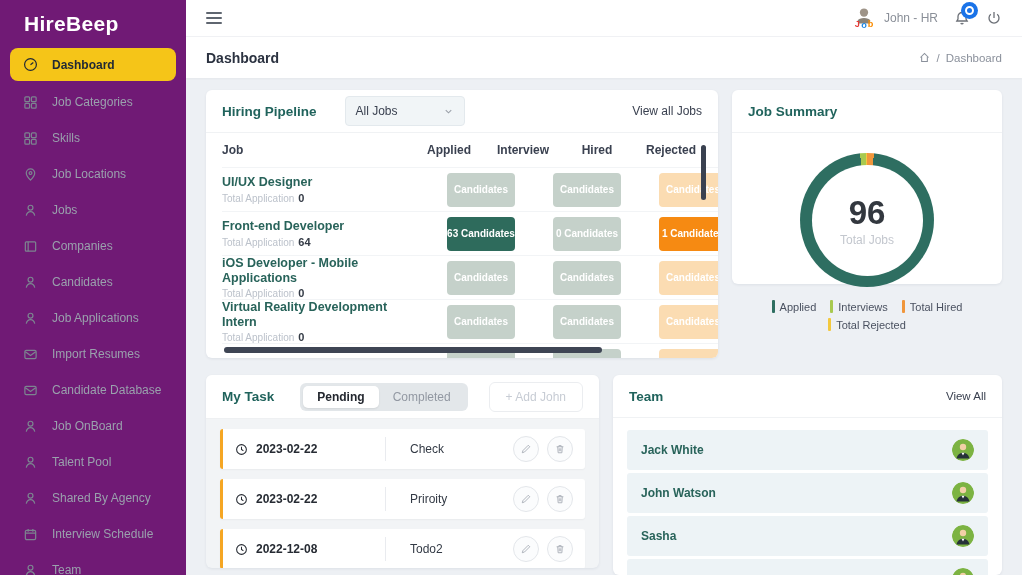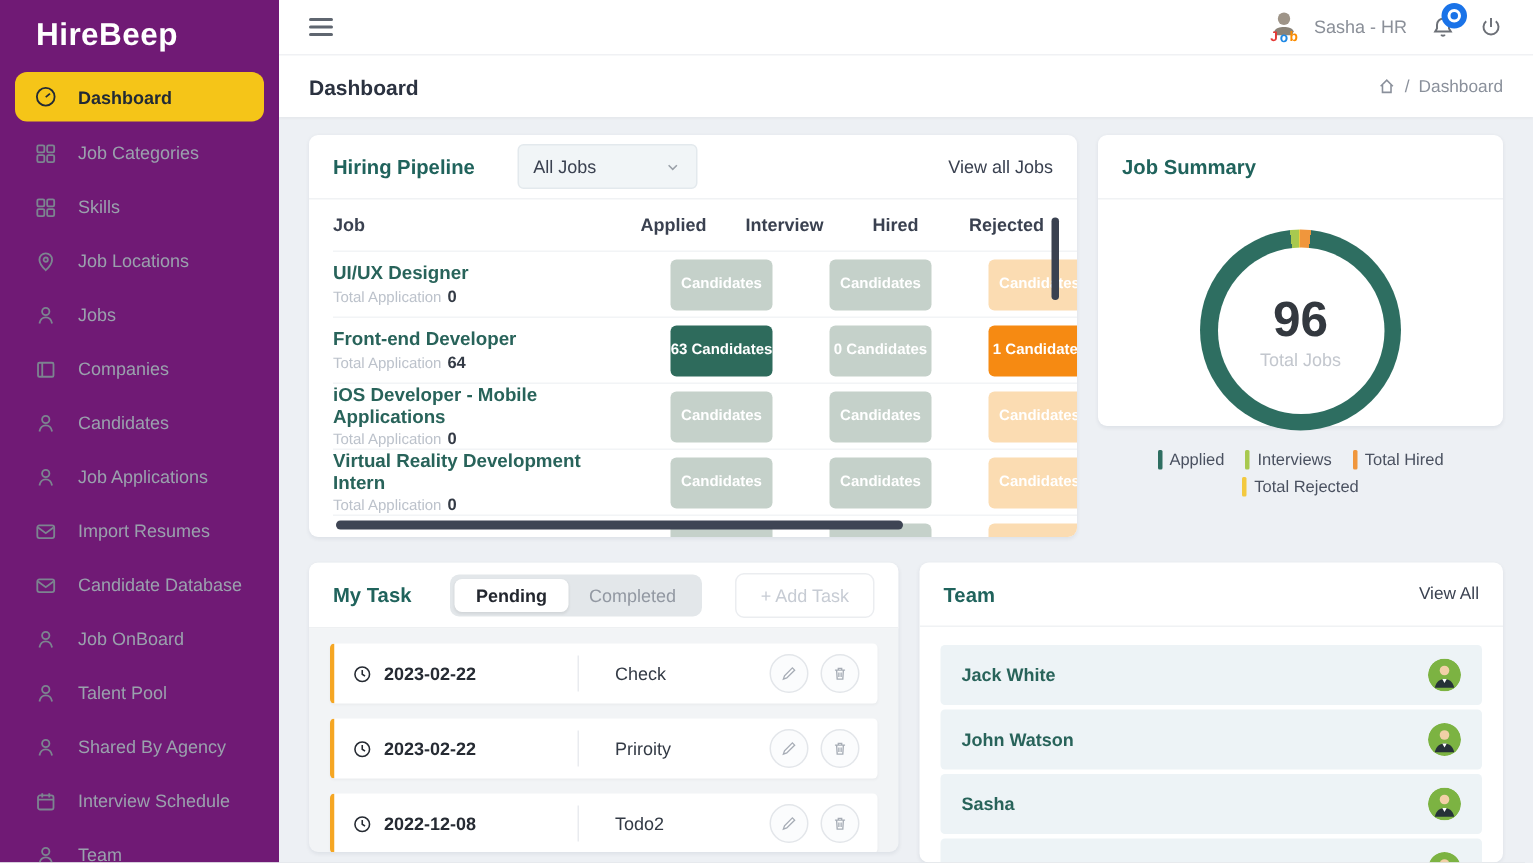--- a/index.html
+++ b/index.html
@@ -228,21 +228,21 @@
         </div>
       <div class="topbar-right">
         <div class="user-chip">
           <svg viewBox="0 0 26 24" width="26" height="22">
             <circle cx="13" cy="6" r="4.5" fill="#9e9488"></circle>
             <path d="M6 15c1.5-4 12.5-4 14 0l-1 3H7z" fill="#8a8378"></path>
             <text x="3" y="22" font-size="10" font-weight="bold" fill="#e53935">J</text>
             <text x="10" y="23" font-size="10" font-weight="bold" fill="#1e88e5">o</text>
             <text x="17" y="22" font-size="10" font-weight="bold" fill="#fb8c00">b</text>
           </svg>
-          <span class="user-name">Sasha - HR</span>
+          <span class="user-name">John - HR</span>
         </div>
         <div class="tb-icon">
           <svg viewBox="0 0 16 16">
               <path d="M8 2.5a4 4 0 0 1 4 4v2.5l1.2 2H2.8L4 9V6.5a4 4 0 0 1 4-4z"></path>
               <path d="M6.8 13a1.3 1.3 0 0 0 2.4 0"></path>
             </svg>
           <span class="bell-badge">
               <i></i>
             </span>
         </div>
@@ -382,21 +382,21 @@
 
       <div class="row2">
 
         <section class="tasks">
           <div class="task-header">
             <span class="card-title">My Task</span>
             <div class="toggle">
               <span class="toggle-opt active">Pending</span>
               <span class="toggle-opt">Completed</span>
             </div>
-            <button class="add-task">+ Add Task</button>
+            <button class="add-task">+ Add John</button>
           </div>
           <div class="task-body">
 
             <div class="task-row">
               <span class="task-date">
                 <svg viewBox="0 0 16 16">
                     <circle cx="8" cy="8" r="6"></circle>
                     <path d="M8 4.5V8l2.3 1.5"></path>
                   </svg>
                 <span>2023-02-22</span>

